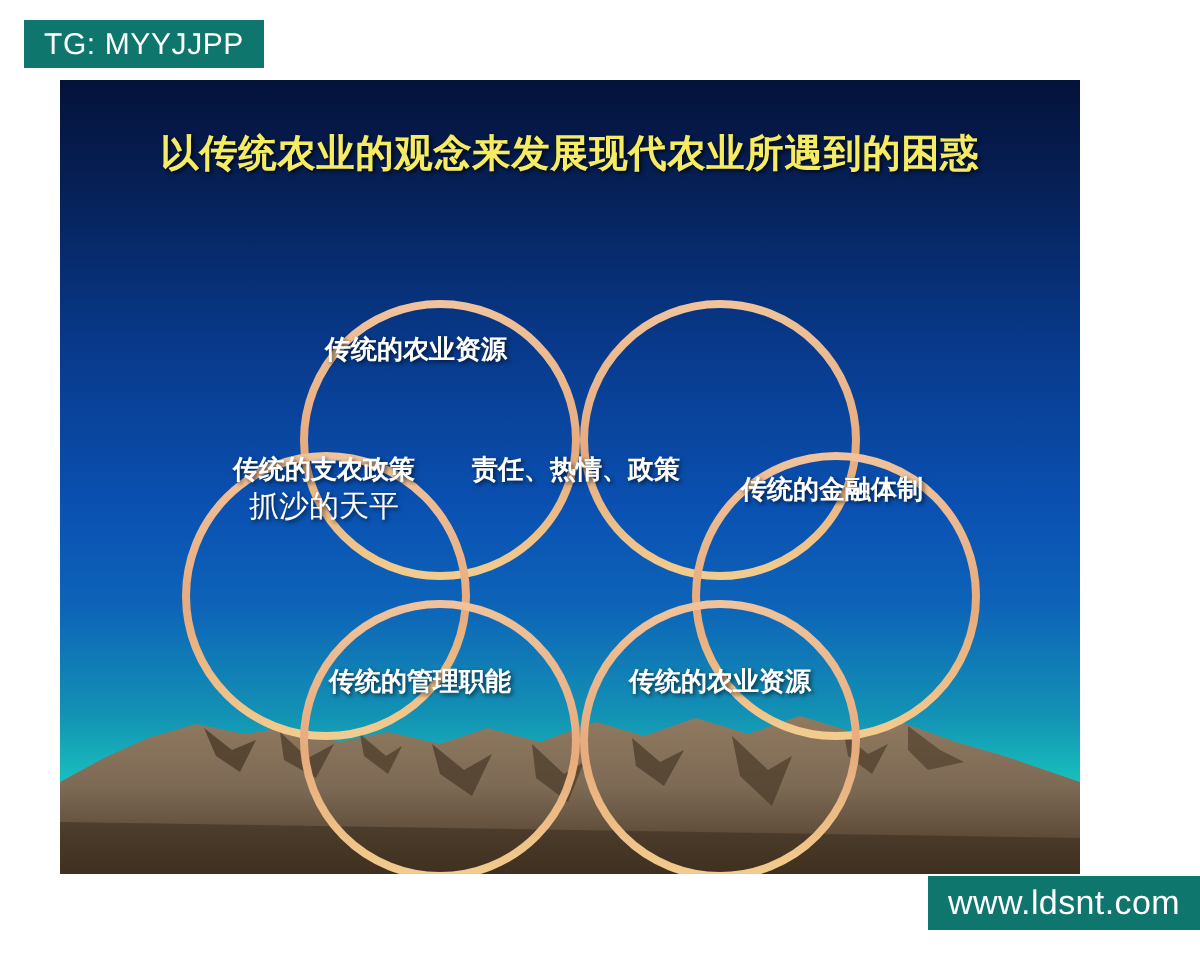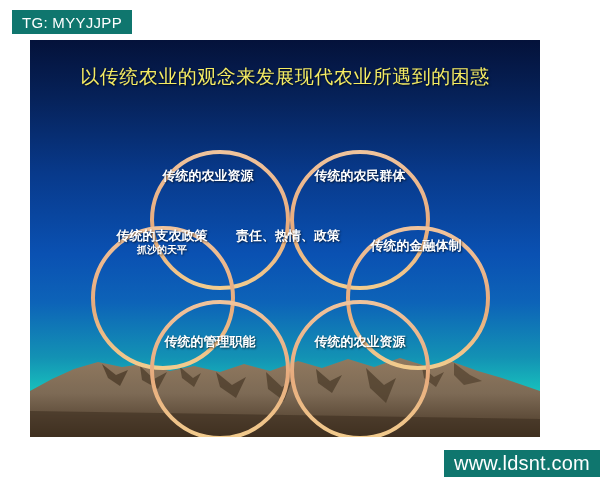--- a/index.html
+++ b/index.html
@@ -47,21 +47,21 @@
 
   
   #slide-title {
     position: absolute;
     left: 0;
     top: 24px;
     width: 510px;
     text-align: center;
     color: #f5ec63;
     font-family: "DejaVu Serif", "Liberation Serif", serif;
-    font-weight: normal;
+    font-weight: bold;
     font-size: 19px;
     letter-spacing: 0.5px;
     text-shadow: 1px 1px 2px rgba(0,0,0,0.75);
     z-index: 6;
     white-space: nowrap;
   }
 
   
   #venn-diagram {
     position: absolute;
@@ -77,21 +77,21 @@
     z-index: 7;
     color: #ffffff;
     font-family: "DejaVu Serif", "Liberation Serif", serif;
     font-weight: bold;
     text-shadow: 1px 1px 2px rgba(0,0,0,0.65);
     text-align: center;
     white-space: nowrap;
     line-height: 1.22;
   }
   .venn-label .primary { font-size: 13px; display: block; }
-  .venn-label .sub     { font-size: 10px; display: block; font-weight: bold; }
+  .venn-label .sub     { font-size: 15px; display: block; font-weight: normal; }
   .venn-label .line    { font-size: 13px; display: block; }
 
   #label-top-left     { left:  98px; top: 128px; width: 160px; }
   #label-top-right    { left: 250px; top: 128px; width: 160px; }
   #label-mid-left     { left:  48px; top: 188px; width: 168px; }
   #label-center       { left: 196px; top: 188px; width: 124px; }
   #label-mid-right    { left: 302px; top: 198px; width: 168px; }
   #label-bottom-left  { left: 100px; top: 294px; width: 160px; }
   #label-bottom-right { left: 250px; top: 294px; width: 160px; }
 
@@ -108,24 +108,24 @@
   #watermark-top {
     left: 12px;
     top: 10px;
     height: 24px;
     padding: 0 10px 0 10px;
     font-size: 15px;
     letter-spacing: 0.3px;
   }
   #watermark-bottom {
     right: 0px;
-    bottom: 3px;
+    bottom: 15px;
     height: 27px;
     padding: 0 10px;
-    font-size: 20px;
+    font-size: 17px;
     letter-spacing: 0.2px;
   }
 </style>
 </head>
 <body>
 
 <div id="slide-canvas">
 
   <svg id="mountain-range" viewBox="0 0 510 92" preserveAspectRatio="none">
     <defs>
@@ -167,23 +167,20 @@
       <circle cx="388" cy="258" r="70"></circle>
       <circle cx="190" cy="330" r="68"></circle>
       <circle cx="330" cy="330" r="68"></circle>
     </g>
   </svg>
 
   <div class="venn-label" id="label-top-left">
     <span class="primary">传统的农业资源</span>
   </div>
 
-  <div class="venn-label" id="label-top-right">
-    <span class="primary">传统的农民群体</span>
-  </div>
 
   <div class="venn-label" id="label-mid-left">
     <span class="primary">传统的支农政策</span>
     <span class="sub">抓沙的天平</span>
   </div>
 
   <div class="venn-label" id="label-center">
     <span class="line">责任、热情、政策</span>
   </div>
 

